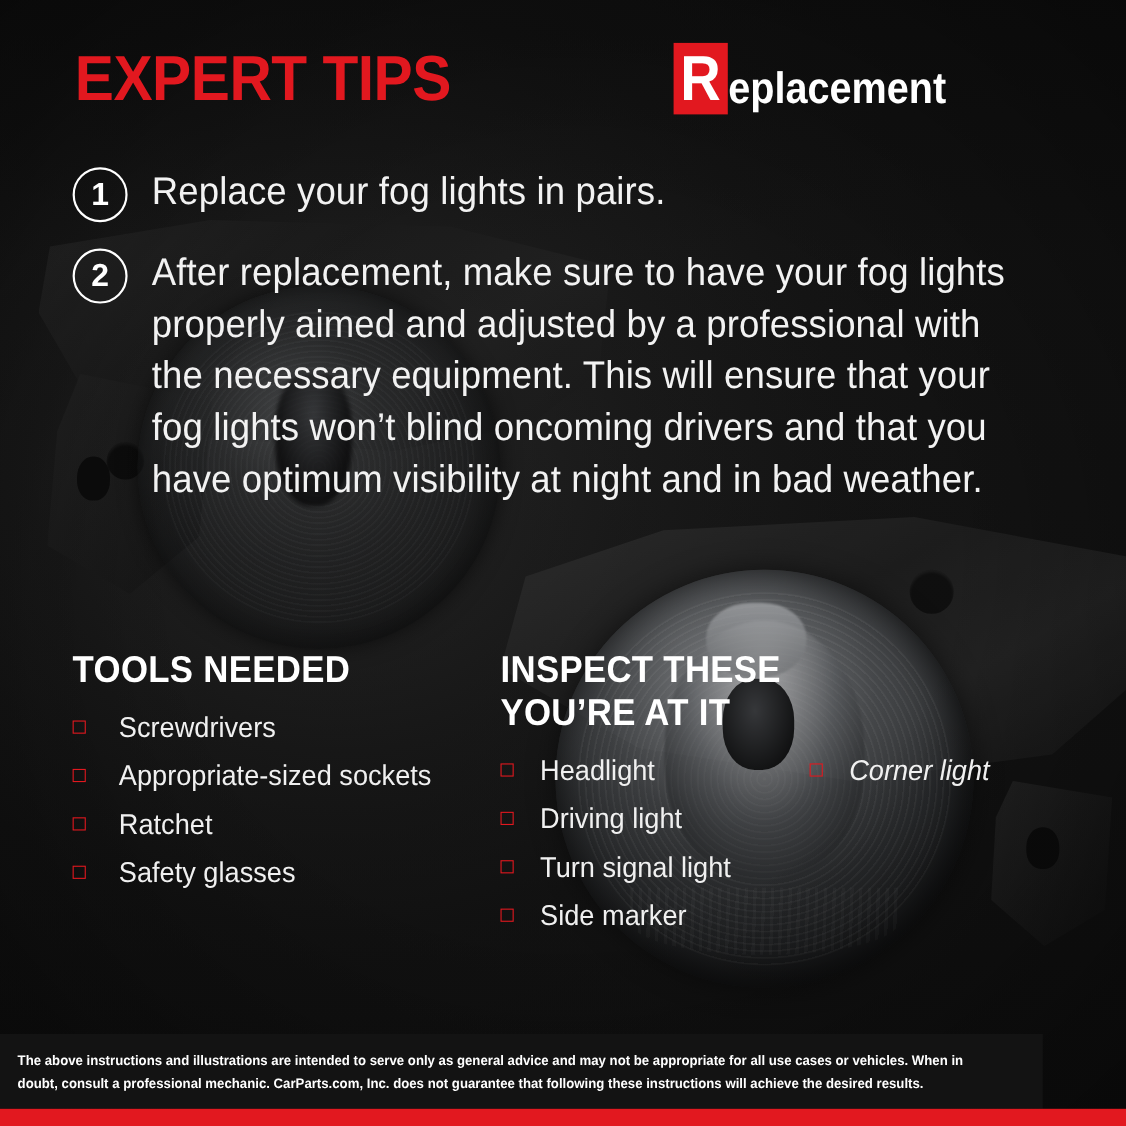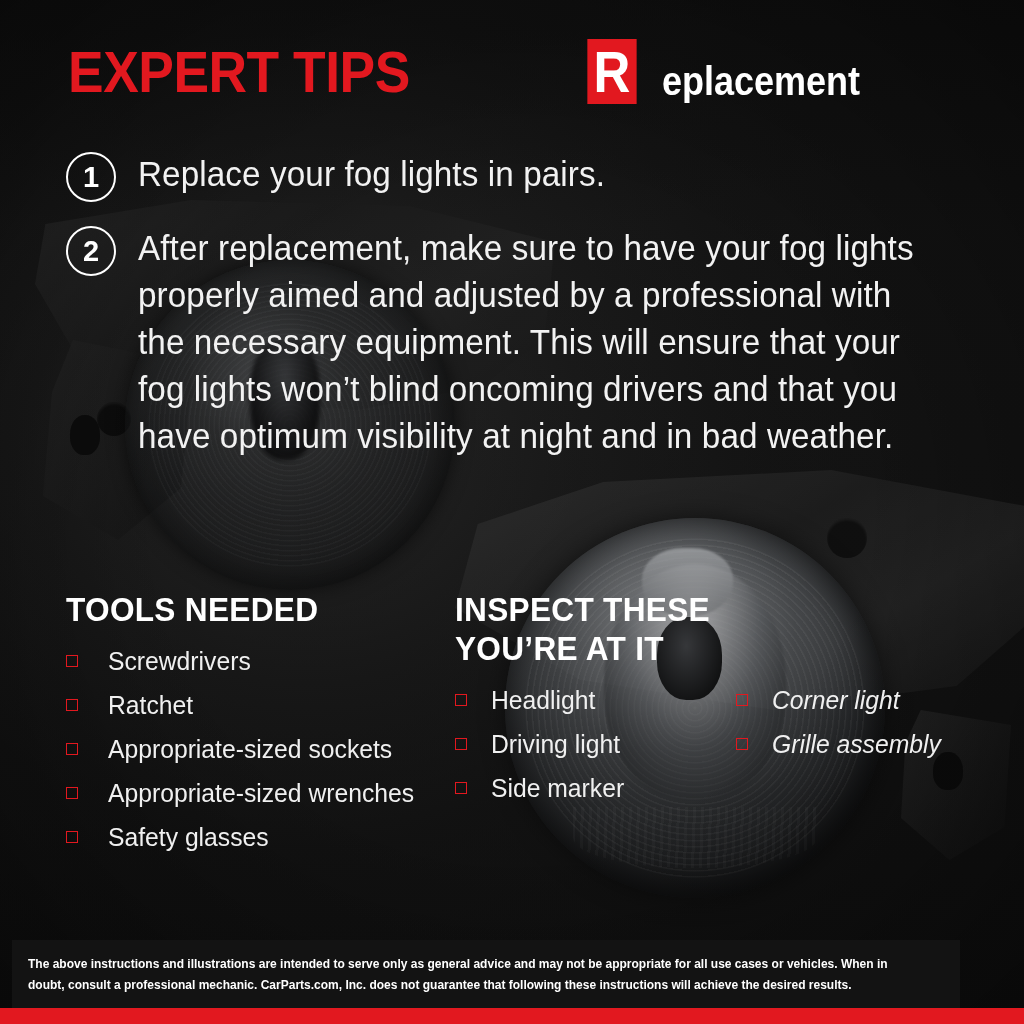--- a/index.html
+++ b/index.html
@@ -227,21 +227,21 @@
     background: #e2181f;
     color: #ffffff;
     font-weight: 700;
     font-size: 58px;
     line-height: 58px;
     padding: 4px 7px 3px 7px;
     font-family: "Liberation Sans Narrow", "Liberation Sans", sans-serif;
     transform: scaleX(.88);
     transform-origin: center bottom;
   }
-  .logo-word-wrap { position: relative; margin-left: -3px; padding-left: 25px; }
+  .logo-word-wrap { position: relative; margin-left: -3px; }
   .logo-word {
     color:#ffffff;
     font-weight:700;
     font-size: 40px;
     line-height: 45px;
     font-family: "Liberation Sans Narrow", "Liberation Sans", sans-serif;
     transform: scaleX(.90);
     transform-origin: left bottom;
     display:block;
   }
@@ -322,21 +322,21 @@
   }
 
   .inspect-cols { display:flex; }
   .inspect-col-1 { width: 283px; }
   .inspect-col-2 { width: 240px; font-style: italic; }
   .inspect-cols .check-box { margin-right: 24px; }
 
   
   .footer {
     position:absolute;
-    left:12px; bottom: 16px;
+    left:0; bottom: 16px;
     width: 948px;
     background: #131313;
     padding: 14px 16px 12px 16px;
     z-index: 4;
   }
   .footer-text {
     color:#ffffff;
     font-size: 12.5px;
     line-height: 21px;
     font-weight: 700;
@@ -415,29 +415,25 @@
 
     <div class="panel-tools">
       <div class="panel-heading">TOOLS NEEDED</div>
       <ul class="check-list">
         <li class="check-item">
           <span class="check-box"></span>
           <span class="check-label">Screwdrivers</span>
         </li>
         <li class="check-item">
           <span class="check-box"></span>
-          <span class="check-label">Ratchet</span>
-        </li>
-        <li class="check-item">
-          <span class="check-box"></span>
           <span class="check-label">Appropriate-sized sockets</span>
         </li>
         <li class="check-item">
           <span class="check-box"></span>
-          <span class="check-label">Appropriate-sized wrenches</span>
+          <span class="check-label">Ratchet</span>
         </li>
         <li class="check-item">
           <span class="check-box"></span>
           <span class="check-label">Safety glasses</span>
         </li>
       </ul>
     </div>
 
     <div class="panel-inspect">
       <div class="panel-heading">INSPECT THESE
@@ -448,33 +444,33 @@
           <li class="check-item">
             <span class="check-box"></span>
             <span class="check-label">Headlight</span>
           </li>
           <li class="check-item">
             <span class="check-box"></span>
             <span class="check-label">Driving light</span>
           </li>
           <li class="check-item">
             <span class="check-box"></span>
+            <span class="check-label">Turn signal light</span>
+          </li>
+          <li class="check-item">
+            <span class="check-box"></span>
             <span class="check-label">Side marker</span>
           </li>
         </ul>
 
         <ul class="check-list inspect-col-2">
           <li class="check-item">
             <span class="check-box"></span>
             <span class="check-label">Corner light</span>
           </li>
-          <li class="check-item">
-            <span class="check-box"></span>
-            <span class="check-label">Grille assembly</span>
-          </li>
         </ul>
 
       </div>
     </div>
 
   </div>
 
   <div class="footer">
     <div class="footer-text">The above instructions and illustrations are intended to serve only as general advice and may not be appropriate for all use cases or vehicles. When in doubt, consult a professional mechanic. CarParts.com, Inc. does not guarantee that following these instructions will achieve the desired results.</div>
   </div>

